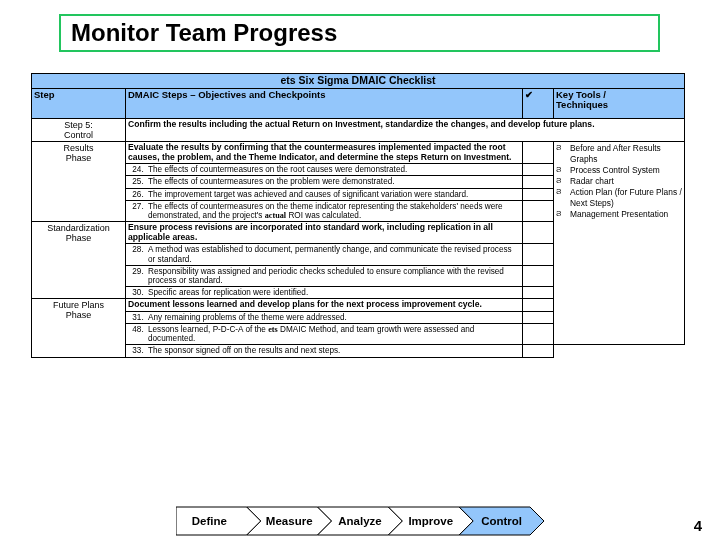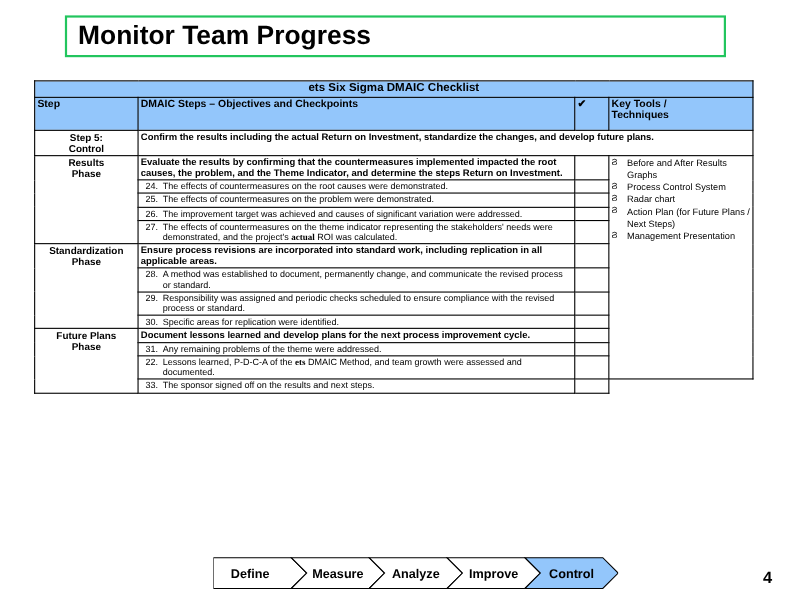--- a/index.html
+++ b/index.html
@@ -35,21 +35,21 @@
   .hdr-cell{
     background:#93c6fb;text-align:left;font-weight:bold;font-size:9.5px;
     vertical-align:middle;height:30px;
   }
   .col-step{width:94px;}
   .col-text{width:397px;}
   .col-check{width:31px;}
   .col-tools{width:131px;}
 
   .phase-cell{
-    text-align:center;font-weight:bold;font-size:9px;vertical-align:middle;
+    text-align:center;font-weight:normal;font-size:9px;vertical-align:middle;
     border-top:none;border-bottom:none;
   }
   .phase-top{border-top:1px dashed #000;}
   .dash-bottom{border-bottom:1px dashed #000;}
   .blank-step{border-top:none;border-bottom:none;}
 
   .objective{font-weight:bold;font-size:8.6px;line-height:1.2;}
   .chk-num{
     display:inline-block;width:20px;text-align:center;vertical-align:top;
   }
@@ -67,21 +67,21 @@
     font-size:8.4px;line-height:1.32;padding-left:14px;position:relative;
     margin-bottom:0px;
   }
   .tools-list li .bullet{
     position:absolute;left:0;top:0px;font-size:8px;
   }
   .check-box{border-top:1px solid #000;border-bottom:1px solid #000;}
 
   
   #dmaic{
-    position:absolute;left:194px;top:505px;width:368px;height:32px;text-decoration:underline;
+    position:absolute;left:176px;top:505px;width:368px;height:32px;text-decoration:underline;
   }
   #dmaic svg{display:block;}
   .chev-label{
     font-family:"Liberation Sans", sans-serif;font-size:11.5px;font-weight:bold;
     fill:#000;
   }
   
   #page-num{
     position:absolute;right:18px;bottom:6px;font-size:15px;font-weight:bold;color:#000;
   }
@@ -148,21 +148,21 @@
       <td class="check-box"></td>
     </tr>
     <tr>
       <td class="cell-item">
         <span class="chk-num">25.</span><span class="chk-body">The effects of countermeasures on the problem were demonstrated.</span>
       </td>
       <td class="check-box"></td>
     </tr>
     <tr>
       <td class="cell-item">
-        <span class="chk-num">26.</span><span class="chk-body">The improvement target was achieved and causes of significant variation were addressed.</span>
+        <span class="chk-num">26.</span><span class="chk-body">The improvement target was achieved and causes of significant variation were standard.</span>
       </td>
       <td class="check-box"></td>
     </tr>
     <tr>
       <td class="cell-item">
         <span class="chk-num">27.</span><span class="chk-body">The effects of countermeasures on the theme indicator representing the stakeholders' needs were demonstrated, and the project's <span class="bold">actual</span> ROI was calculated.</span>
       </td>
       <td class="check-box"></td>
     </tr>
 
@@ -202,21 +202,21 @@
       <td class="check-box"></td>
     </tr>
     <tr>
       <td class="cell-item">
         <span class="chk-num">31.</span><span class="chk-body">Any remaining problems of the theme were addressed.</span>
       </td>
       <td class="check-box"></td>
     </tr>
     <tr>
       <td class="cell-item">
-        <span class="chk-num">22.</span><span class="chk-body">Lessons learned, P-D-C-A of the <span class="bold">ets</span> DMAIC Method, and team growth were assessed and documented.</span>
+        <span class="chk-num">48.</span><span class="chk-body">Lessons learned, P-D-C-A of the <span class="bold">ets</span> DMAIC Method, and team growth were assessed and documented.</span>
       </td>
       <td class="check-box"></td>
     </tr>
     <tr>
       <td class="cell-item">
         <span class="chk-num">33.</span><span class="chk-body">The sponsor signed off on the results and next steps.</span>
       </td>
       <td class="check-box"></td>
     </tr>
   </tbody>

